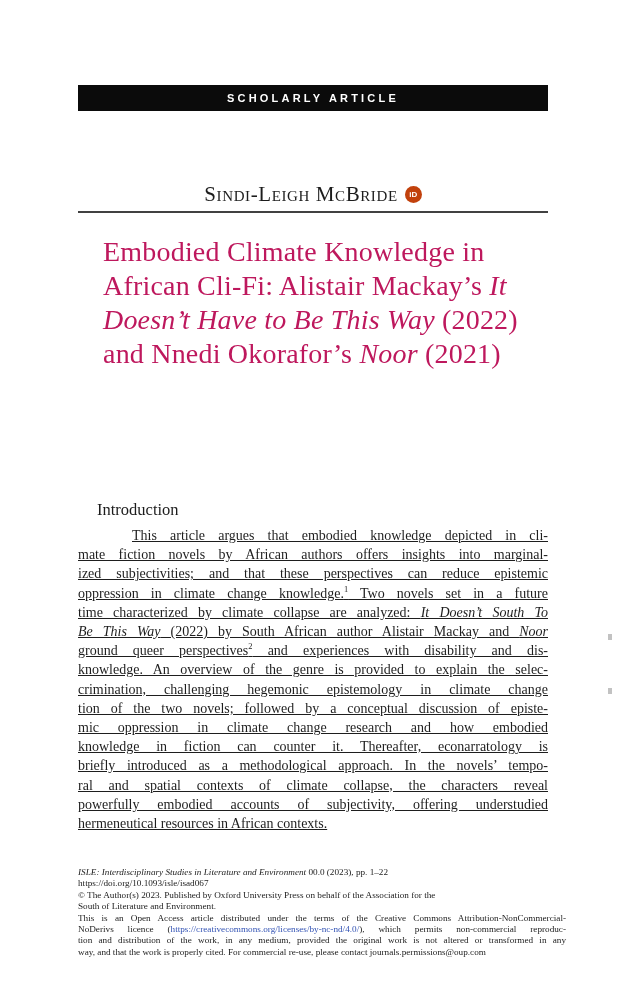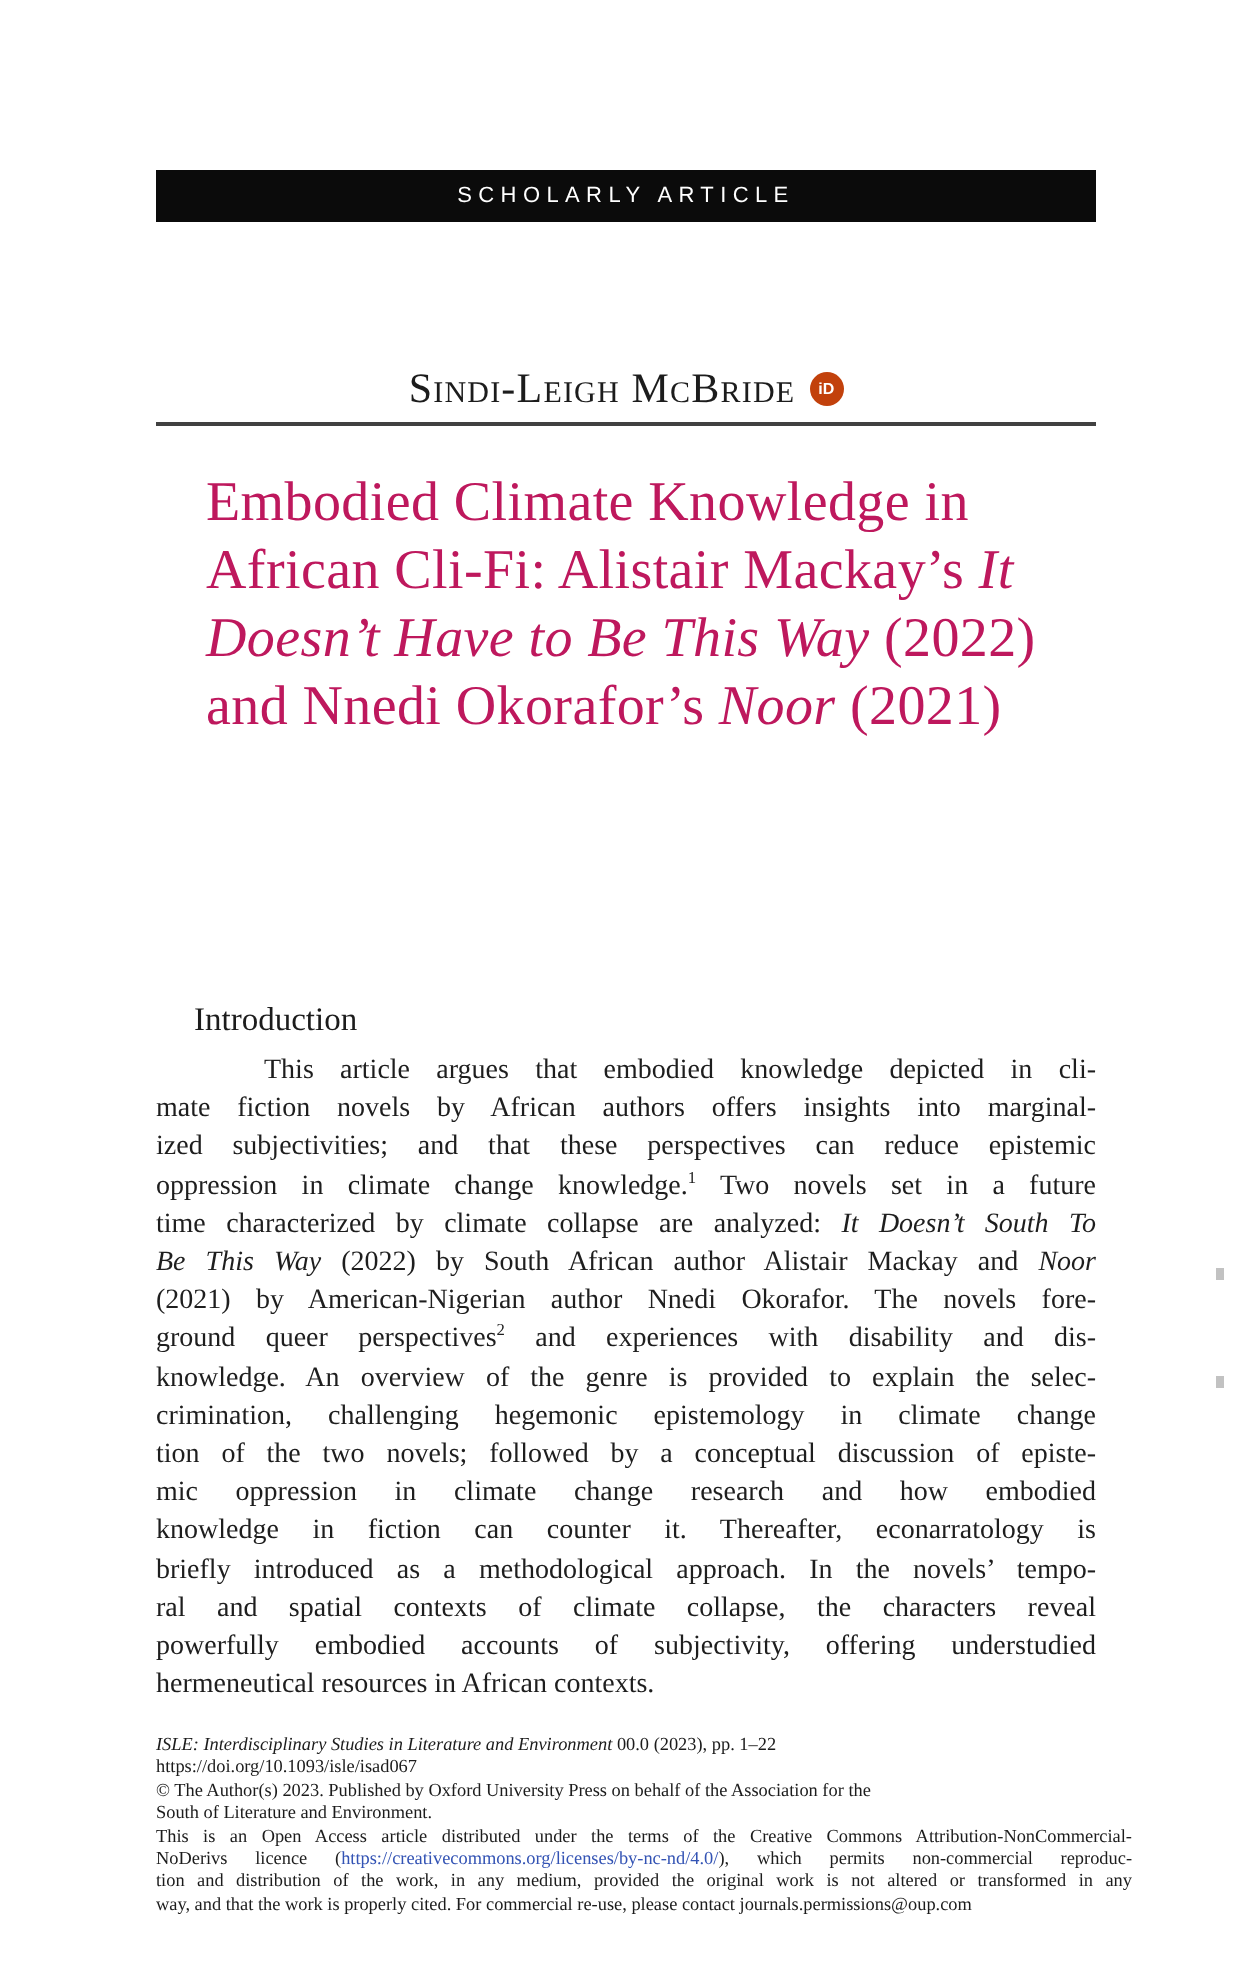--- a/index.html
+++ b/index.html
@@ -18,21 +18,21 @@
   .banner {
     position: absolute;
     left: 78px; top: 85px;
     width: 470px; height: 26px;
     background: #0b0b0b;
     display: flex; align-items: center; justify-content: center;
   }
   .banner-label {
     font-family: "Liberation Sans", sans-serif;
     font-size: 11px;
-    font-weight: normal;
+    font-weight: bold;
     letter-spacing: 3.2px;
     color: #ffffff;
   }
 
   
   .author-row {
     position: absolute;
     left: 78px; top: 181px;
     width: 470px; height: 26px;
     display: flex; align-items: center; justify-content: center;
@@ -81,20 +81,21 @@
     font-size: 16.5px;
     color: #1c1c1c;
   }
   .body-text {
     position: absolute;
     left: 78px; top: 526px;
     width: 470px;
     font-size: 14px;
     line-height: 19.2px;
     color: #1e1e1e;
+    text-decoration: underline;
   }
 
   
   .footer {
     position: absolute;
     left: 78px; top: 867px;
     width: 488px;
     font-size: 9.2px;
     line-height: 11.4px;
     color: #1c1c1c;
@@ -144,21 +145,20 @@
 
   <div class="intro-heading">Introduction</div>
 
   <div class="body-text">
       <div class="tline just indent"><span>This article argues that embodied knowledge depicted in cli-</span></div>
       <div class="tline just"><span>mate fiction novels by African authors offers insights into marginal-</span></div>
       <div class="tline just"><span>ized subjectivities; and that these perspectives can reduce epistemic</span></div>
       <div class="tline just"><span>oppression in climate change knowledge.</span><sup>1</sup><span> Two novels set in a future</span></div>
       <div class="tline just"><span>time characterized by climate collapse are analyzed: </span><span class="it">It Doesn’t South To</span></div>
       <div class="tline just"><span class="it">Be This Way</span><span> (2022) by South African author Alistair Mackay and </span><span class="it">Noor</span></div>
-      <div class="tline just"><span>(2021) by American-Nigerian author Nnedi Okorafor. The novels fore-</span></div>
       <div class="tline just"><span>ground queer perspectives</span><sup>2</sup><span> and experiences with disability and dis-</span></div>
       <div class="tline just"><span>knowledge. An overview of the genre is provided to explain the selec-</span></div>
       <div class="tline just"><span>crimination, challenging hegemonic epistemology in climate change</span></div>
       <div class="tline just"><span>tion of the two novels; followed by a conceptual discussion of episte-</span></div>
       <div class="tline just"><span>mic oppression in climate change research and how embodied</span></div>
       <div class="tline just"><span>knowledge in fiction can counter it. Thereafter, econarratology is</span></div>
       <div class="tline just"><span>briefly introduced as a methodological approach. In the novels’ tempo-</span></div>
       <div class="tline just"><span>ral and spatial contexts of climate collapse, the characters reveal</span></div>
       <div class="tline just"><span>powerfully embodied accounts of subjectivity, offering understudied</span></div>
       <div class="tline"><span>hermeneutical resources in African contexts.</span></div>

